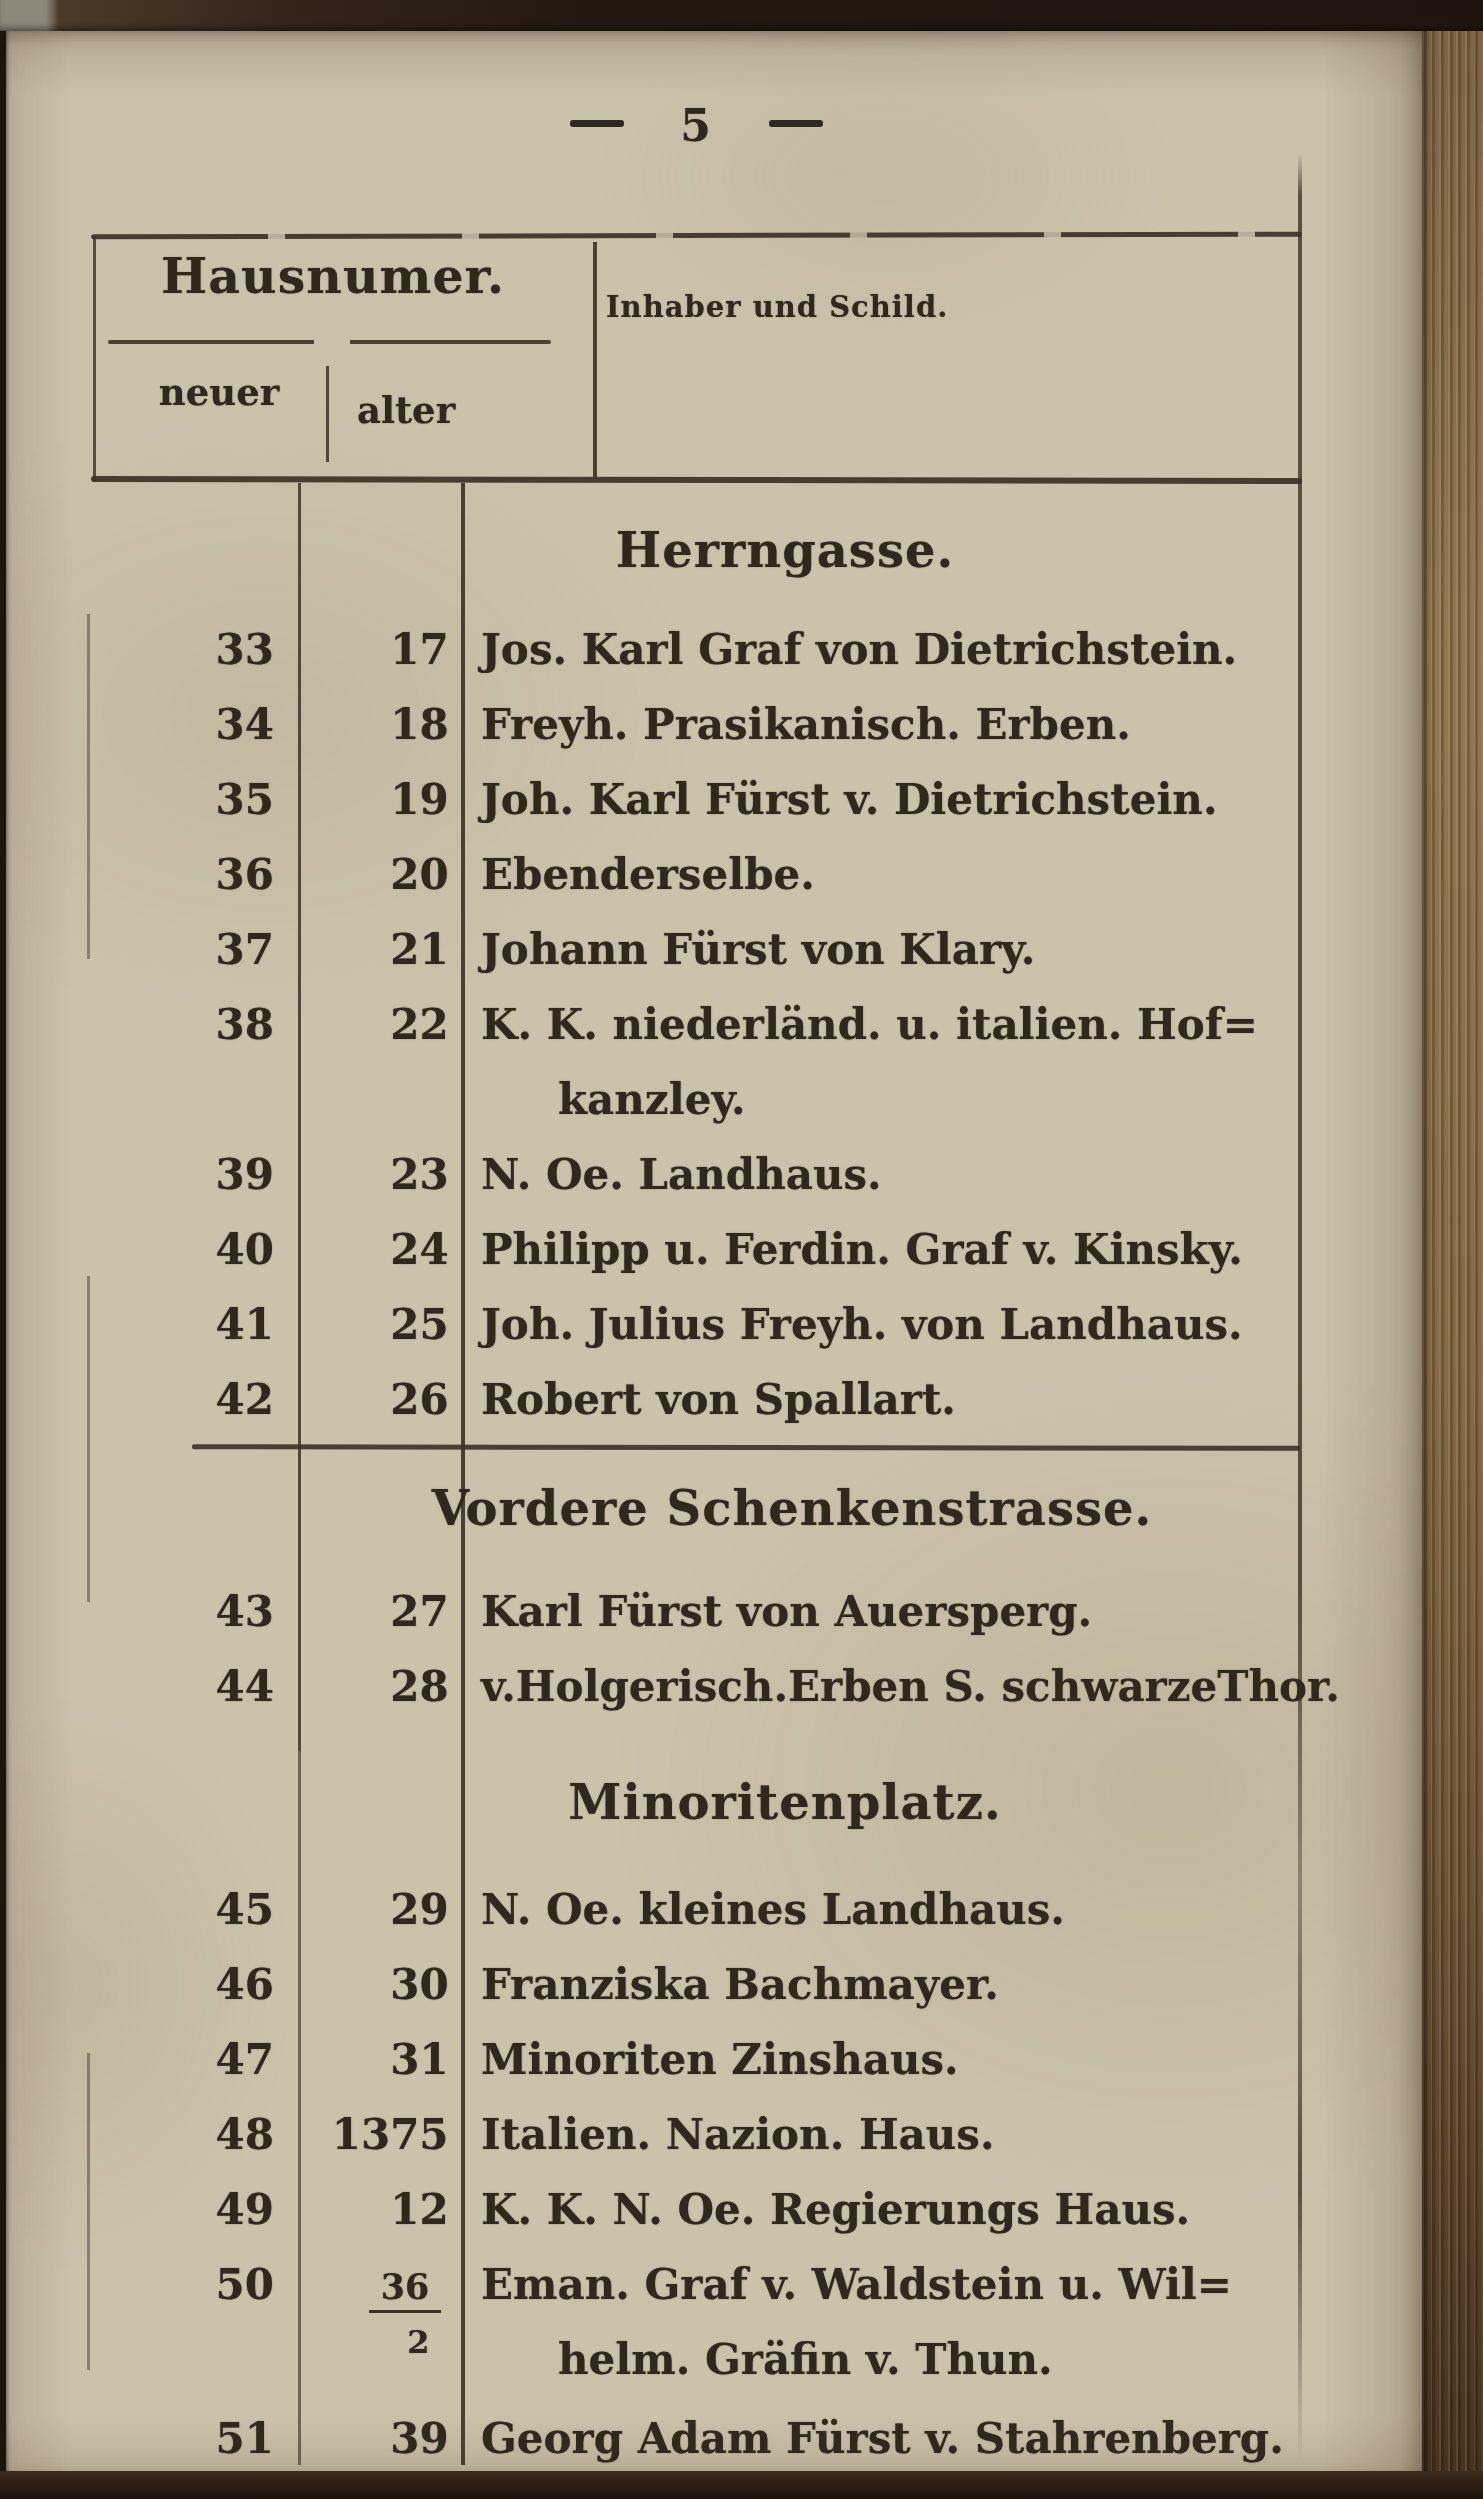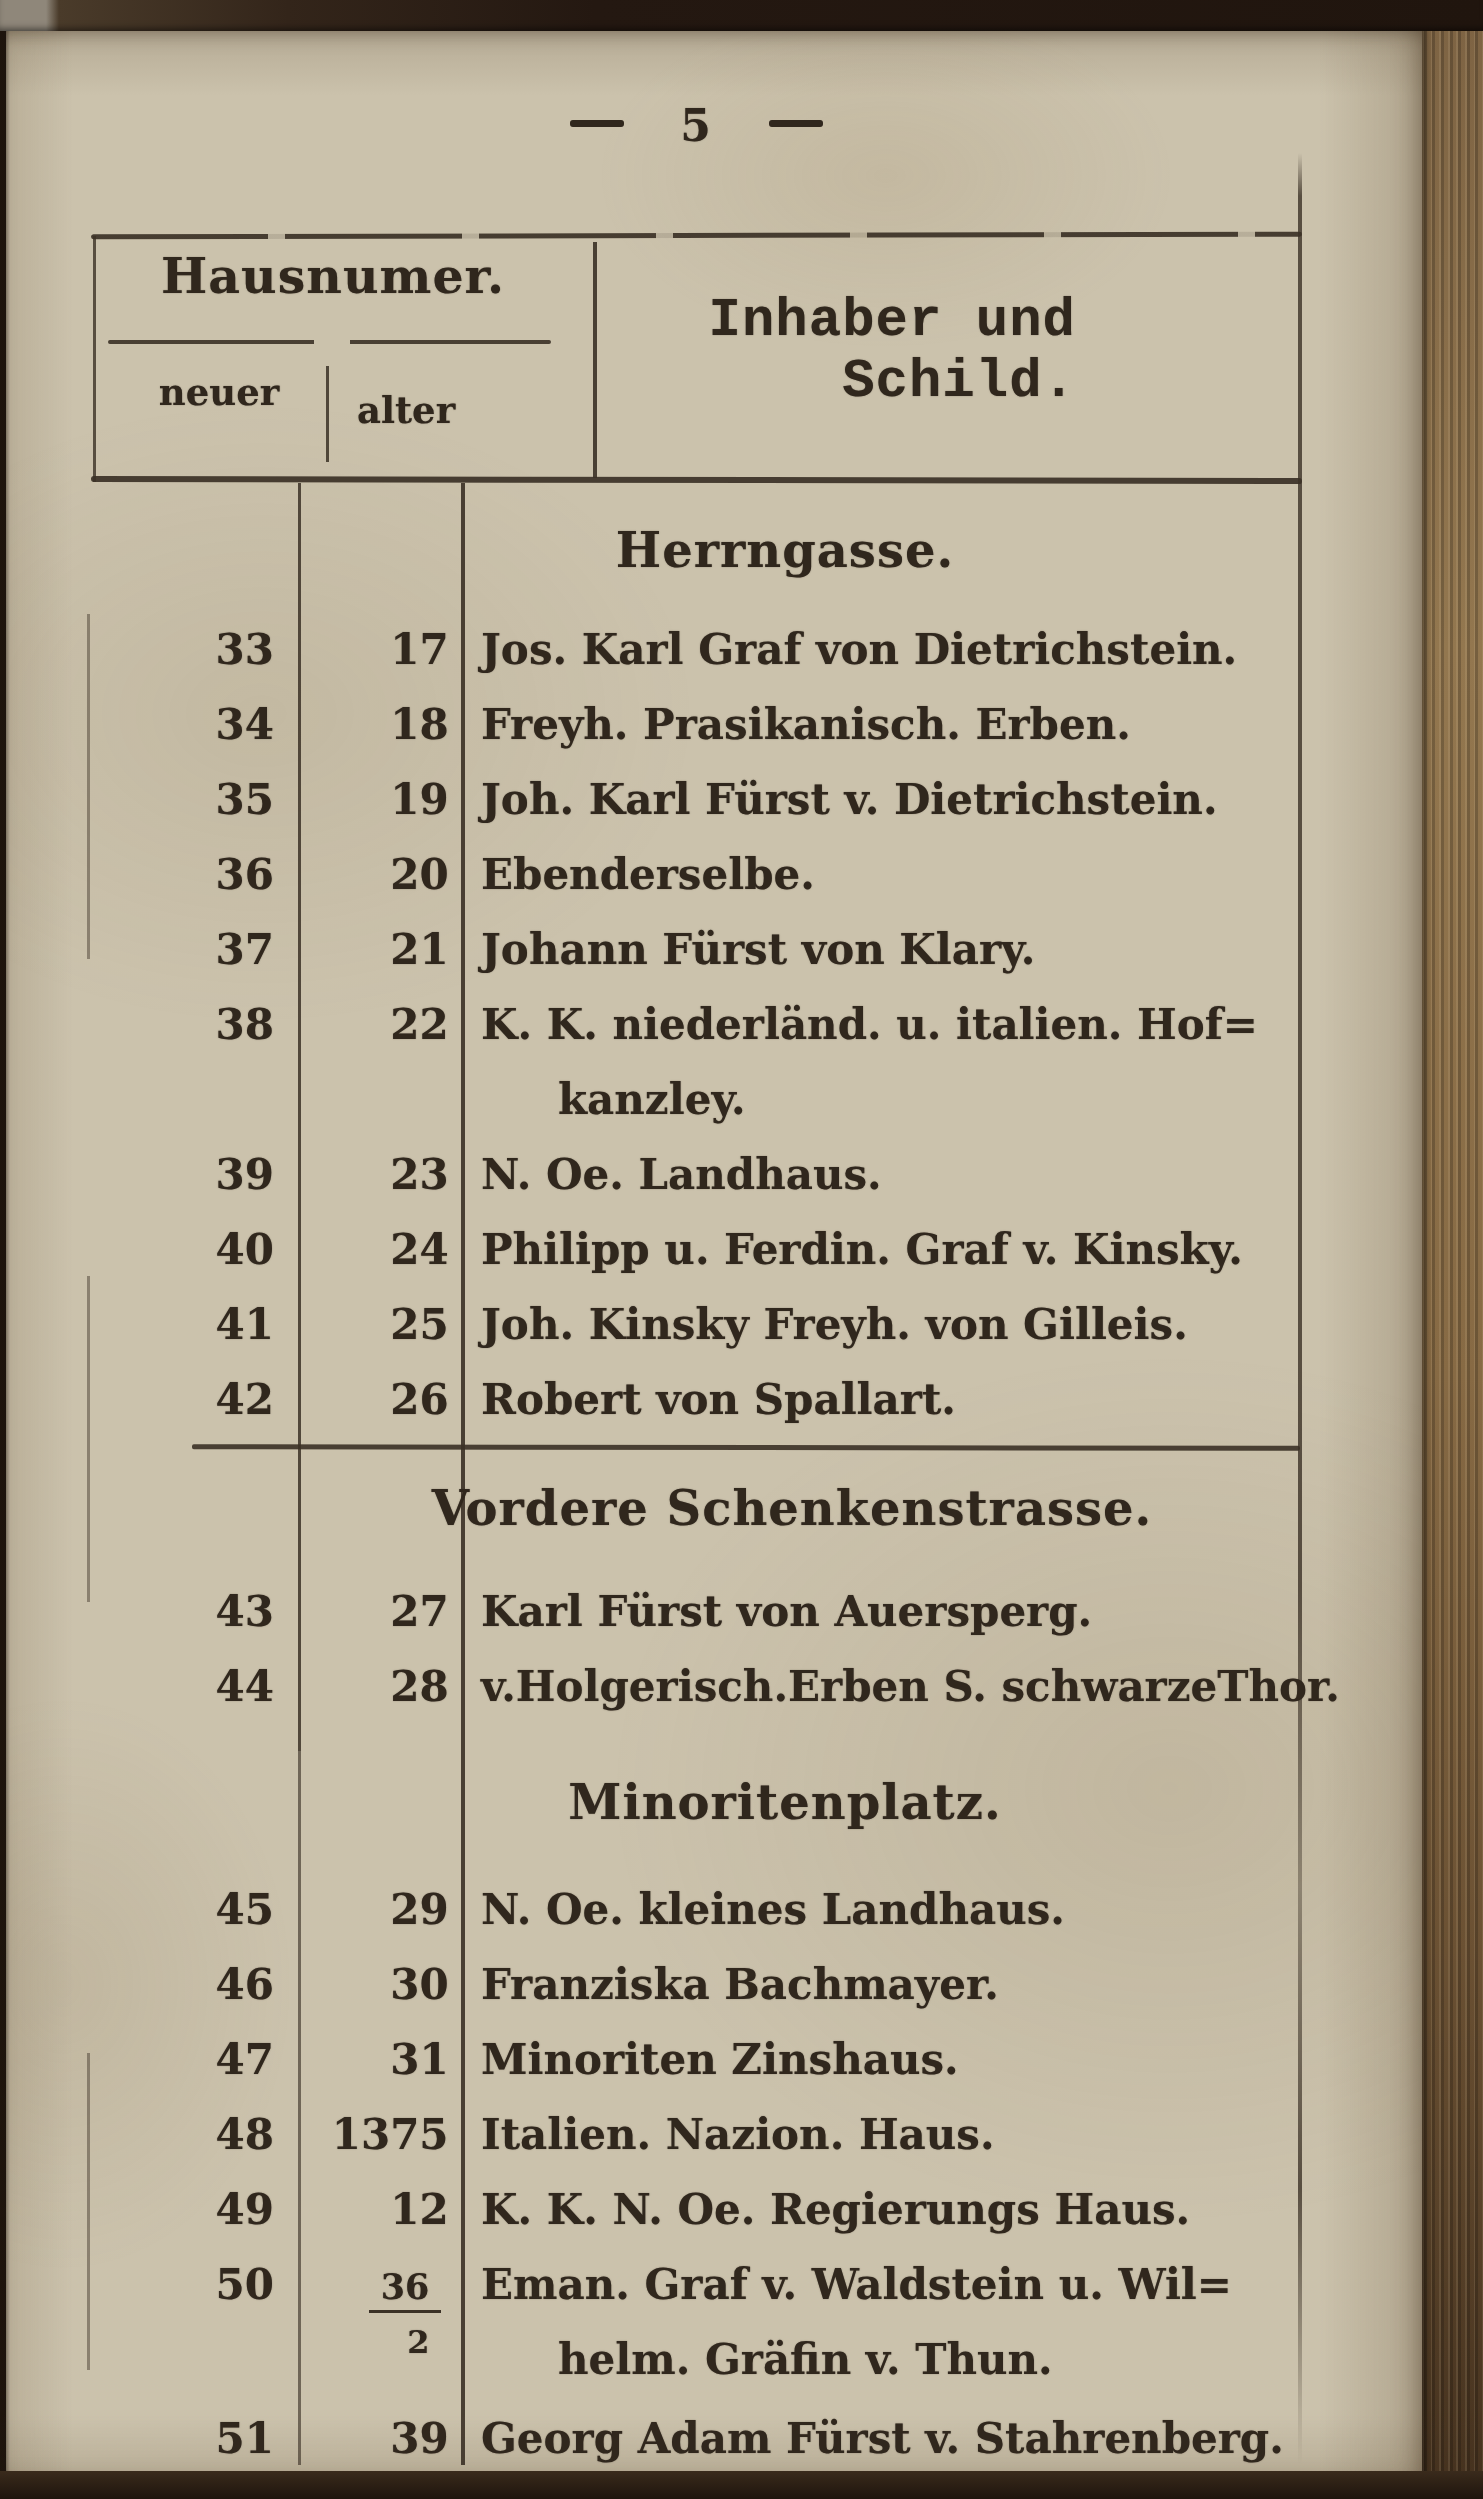--- a/index.html
+++ b/index.html
@@ -83,21 +83,21 @@
     left:91px;top:100px;width:1211px;text-align:center;z-index:3;
     font-size:44px;font-weight:bold;letter-spacing:1.9px;
   }
   .pagenum .dash{
     display:inline-block;width:54px;height:6.7px;background:var(--ink);
     vertical-align:0.32em;margin:0 56px;border-radius:2.9px;
   }
   .th-group{left:91px;top:247px;width:484px;text-align:center;z-index:3;font-size:49px;font-weight:bold;letter-spacing:1px;}
   .th-new{left:123px;top:370px;width:192px;text-align:center;z-index:3;font-size:37px;font-weight:bold;}
   .th-old{left:357px;top:388px;width:182px;text-align:left;z-index:3;font-size:37px;font-weight:bold;}
-  .th-owner{left:606px;top:290px;width:470px;text-align:right;z-index:3;font-size:54px;font-weight:bold;letter-spacing:1px;font-family:Liberation Mono, monospace;}
+  .th-owner{left:606px;top:290px;width:470px;text-align:left;z-index:3;font-size:29px;font-weight:bold;letter-spacing:1px;}
   
   .table-body{position:absolute;left:91px;top:483px;width:1211px;z-index:3;}
   .section-title{
     text-align:center;padding-left:177px;font-size:48px;font-weight:bold;
     line-height:69px;margin:33px 0 27px 0;letter-spacing:1px;
   }
   .section-title.s1{margin:33px 0 27px 0;}
   .section-title.s2{margin:25px 0 31px 14px;}
   .section-title.s3{margin:44px 0 35px 0;}
   .section-rule{margin:7.7px 0 0 101px;width:1108px;height:4.8px;background:var(--line);opacity:.9;border-radius:1.9px;transform:rotate(0.08deg);}
@@ -185,21 +185,21 @@
         <div class="cell cell-name">N. Oe. Landhaus.</div>
       </div>
       <div class="row">
         <div class="cell cell-neu">40</div>
         <div class="cell cell-alt">24</div>
         <div class="cell cell-name">Philipp u. Ferdin. Graf v. Kinsky.</div>
       </div>
       <div class="row">
         <div class="cell cell-neu">41</div>
         <div class="cell cell-alt">25</div>
-        <div class="cell cell-name">Joh. Kinsky Freyh. von Gilleis.</div>
+        <div class="cell cell-name">Joh. Julius Freyh. von Landhaus.</div>
       </div>
       <div class="row">
         <div class="cell cell-neu">42</div>
         <div class="cell cell-alt">26</div>
         <div class="cell cell-name">Robert von Spallart.</div>
       </div>
       <div class="section-rule"></div>
       <div class="section-title s2">Vordere Schenkenstrasse.</div>
       <div class="row">
         <div class="cell cell-neu">43</div>

